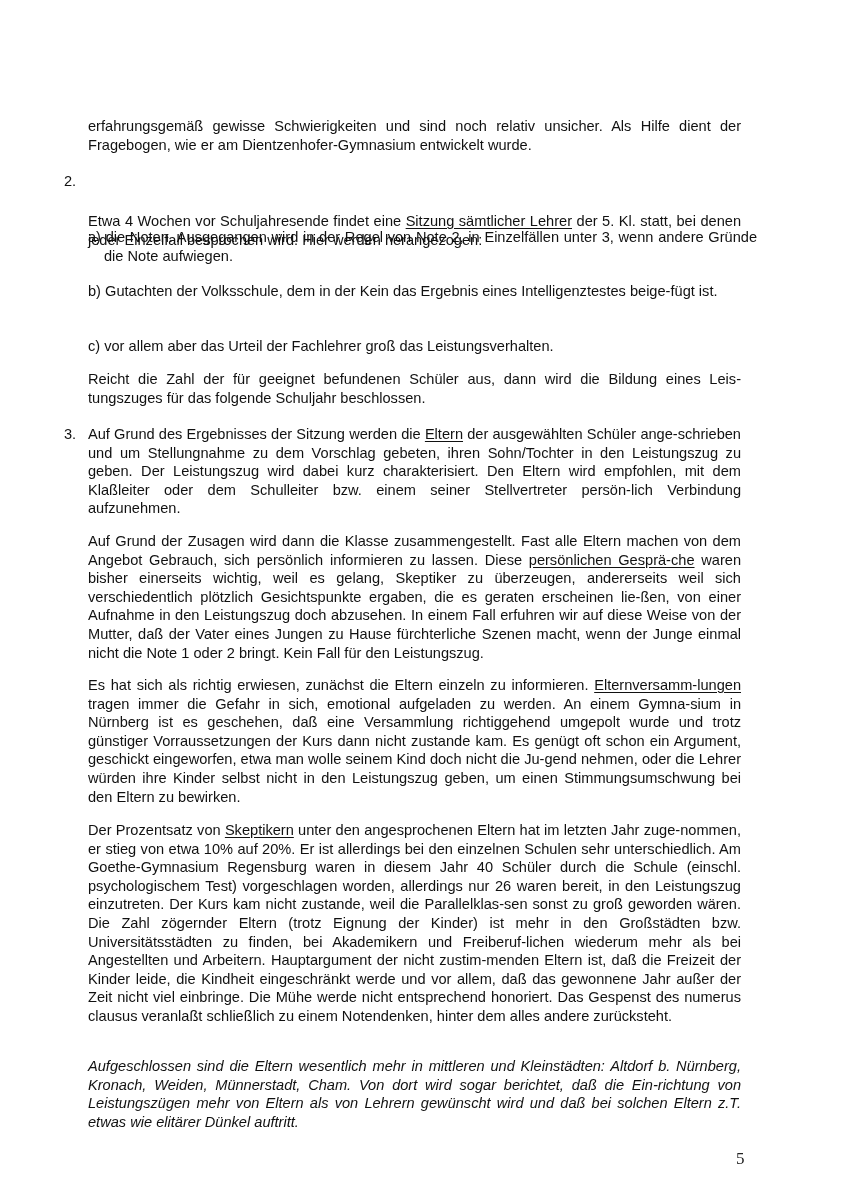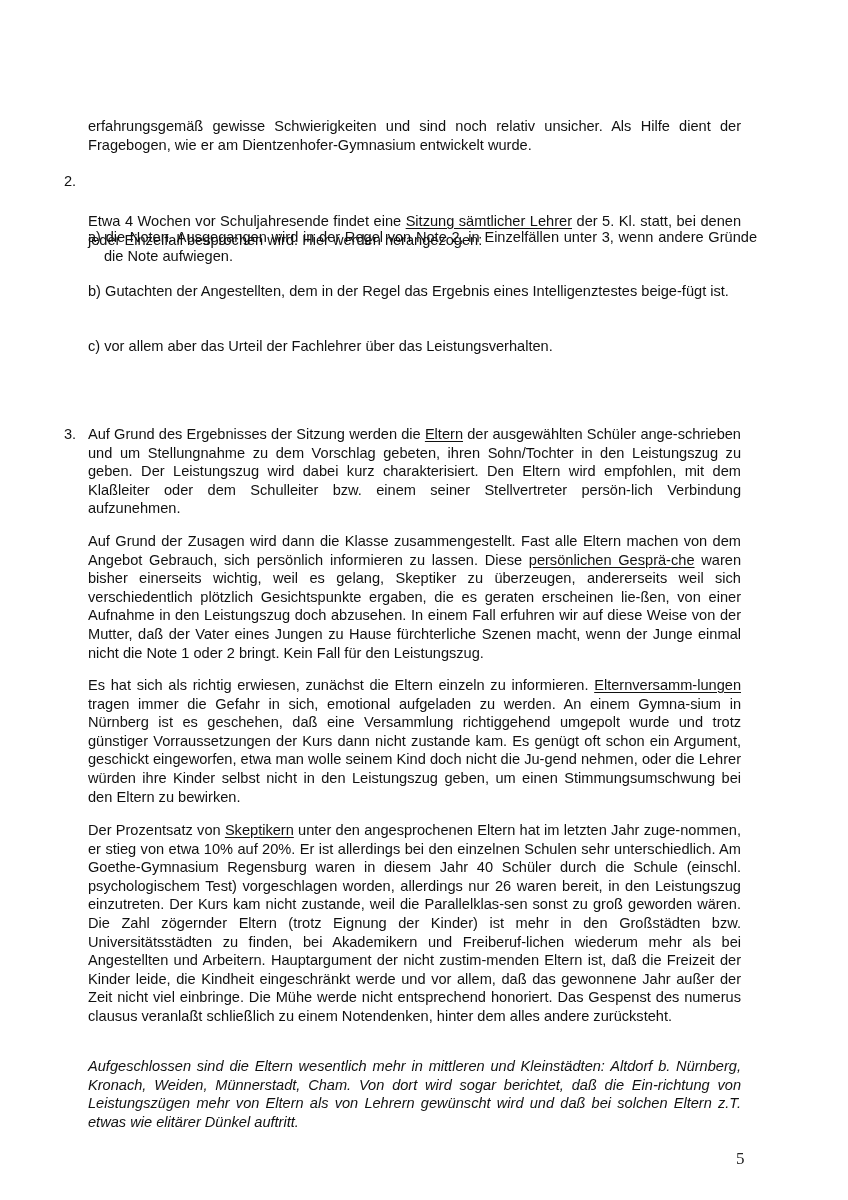--- a/index.html
+++ b/index.html
@@ -21,22 +21,23 @@
 <body>
 
 <div class="page">
 
   <p class="block" style="top:100px;">erfahrungsgemäß gewisse Schwierigkeiten und sind noch relativ unsicher. Als Hilfe dient der Fragebogen, wie er am Dientzenhofer-Gymnasium entwickelt wurde.</p>
 
   <p class="num" style="top:155px;">2.</p>
   <p class="block" style="top:155px;margin-top:40px;"><span>Etwa 4 Wochen vor Schuljahresende findet eine </span><u>Sitzung sämtlicher Lehrer</u><span> der 5. Kl. statt, bei denen jeder Einzelfall besprochen wird. Hier werden herangezogen:</span></p>
 
   <p class="sub" style="top:211px;">a) die Noten. Ausgegangen wird in der Regel von Note 2, in Einzelfällen unter 3, wenn andere Gründe die Note aufwiegen.</p>
-  <p class="sub" style="top:265px;">b) Gutachten der Angestellten, dem in der Regel das Ergebnis eines Intelligenztestes beige-fügt ist.</p>
-  <p class="sub" style="top:320px;">c) vor allem aber das Urteil der Fachlehrer über das Leistungsverhalten.</p>
+  <p class="sub" style="top:265px;">b) Gutachten der Volksschule, dem in der Kein das Ergebnis eines Intelligenztestes beige-fügt ist.</p>
+  <p class="sub" style="top:320px;">c) vor allem aber das Urteil der Fachlehrer groß das Leistungsverhalten.</p>
+  <p class="block" style="top:353px;">Reicht die Zahl der für geeignet befundenen Schüler aus, dann wird die Bildung eines Leis-tungszuges für das folgende Schuljahr beschlossen.</p>
 
   <p class="num" style="top:408px;">3.</p>
   <p class="block" style="top:408px;"><span>Auf Grund des Ergebnisses der Sitzung werden die </span><u>Eltern</u><span> der ausgewählten Schüler ange-schrieben und um Stellungnahme zu dem Vorschlag gebeten, ihren Sohn/Tochter in den Leistungszug zu geben. Der Leistungszug wird dabei kurz charakterisiert. Den Eltern wird empfohlen, mit dem Klaßleiter oder dem Schulleiter bzw. einem seiner Stellvertreter persön-lich Verbindung aufzunehmen.</span></p>
 
   <p class="block" style="top:515px;"><span>Auf Grund der Zusagen wird dann die Klasse zusammengestellt. Fast alle Eltern machen von dem Angebot Gebrauch, sich persönlich informieren zu lassen. Diese </span><u>persönlichen Gesprä-che</u><span> waren bisher einerseits wichtig, weil es gelang, Skeptiker zu überzeugen, andererseits weil sich verschiedentlich plötzlich Gesichtspunkte ergaben, die es geraten erscheinen lie-ßen, von einer Aufnahme in den Leistungszug doch abzusehen. In einem Fall erfuhren wir auf diese Weise von der Mutter, daß der Vater eines Jungen zu Hause fürchterliche Szenen macht, wenn der Junge einmal nicht die Note 1 oder 2 bringt. Kein Fall für den Leistungszug.</span></p>
 
   <p class="block" style="top:659px;"><span>Es hat sich als richtig erwiesen, zunächst die Eltern einzeln zu informieren. </span><u>Elternversamm-lungen</u><span> tragen immer die Gefahr in sich, emotional aufgeladen zu werden. An einem Gymna-sium in Nürnberg ist es geschehen, daß eine Versammlung richtiggehend umgepolt wurde und trotz günstiger Vorraussetzungen der Kurs dann nicht zustande kam. Es genügt oft schon ein Argument, geschickt eingeworfen, etwa man wolle seinem Kind doch nicht die Ju-gend nehmen, oder die Lehrer würden ihre Kinder selbst nicht in den Leistungszug geben, um einen Stimmungsumschwung bei den Eltern zu bewirken.</span></p>
 
   <p class="block" style="top:804px;"><span>Der Prozentsatz von </span><u>Skeptikern</u><span> unter den angesprochenen Eltern hat im letzten Jahr zuge-nommen, er stieg von etwa 10% auf 20%.  Er ist allerdings bei den einzelnen Schulen sehr unterschiedlich. Am Goethe-Gymnasium Regensburg waren in diesem Jahr 40 Schüler durch die Schule (einschl. psychologischem Test) vorgeschlagen worden, allerdings nur 26 waren bereit, in den Leistungszug einzutreten. Der Kurs kam nicht zustande, weil die Parallelklas-sen sonst zu groß geworden wären. Die Zahl zögernder Eltern (trotz Eignung der Kinder) ist mehr in den Großstädten bzw. Universitätsstädten zu finden, bei Akademikern und Freiberuf-lichen wiederum mehr als bei Angestellten und Arbeitern. Hauptargument der nicht zustim-menden Eltern ist, daß die Freizeit der Kinder leide, die Kindheit eingeschränkt werde und vor allem, daß das gewonnene Jahr außer der Zeit nicht viel einbringe. Die Mühe werde nicht entsprechend honoriert. Das Gespenst des numerus clausus veranlaßt schließlich zu einem Notendenken, hinter dem alles andere zurücksteht.</span></p>
 

